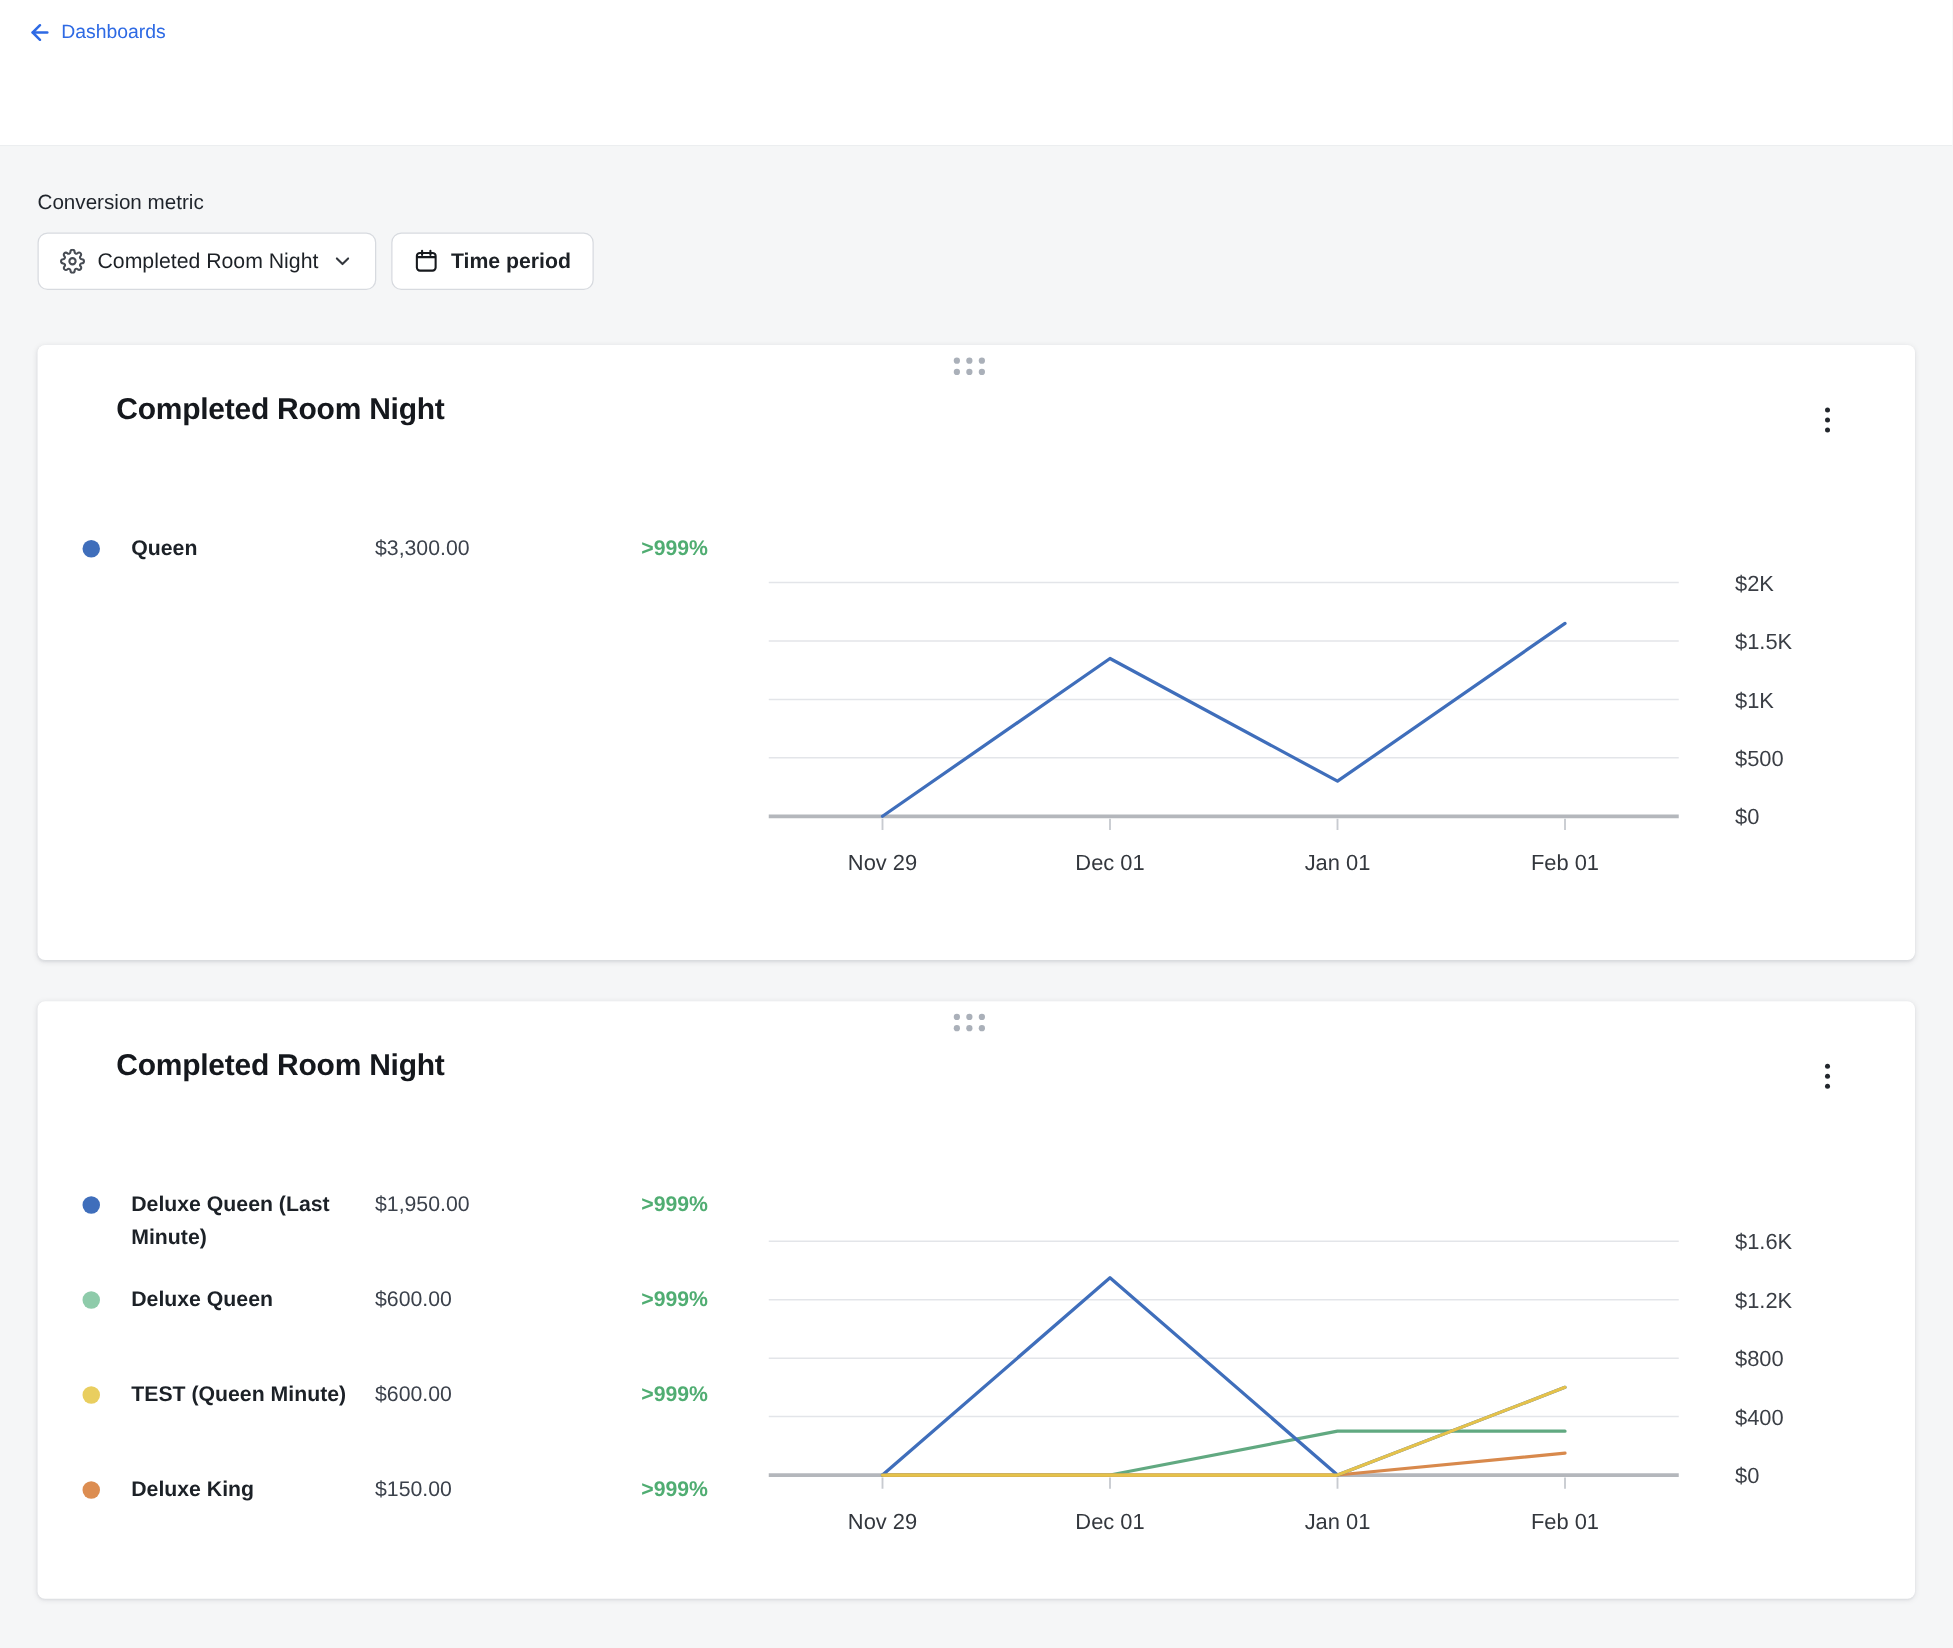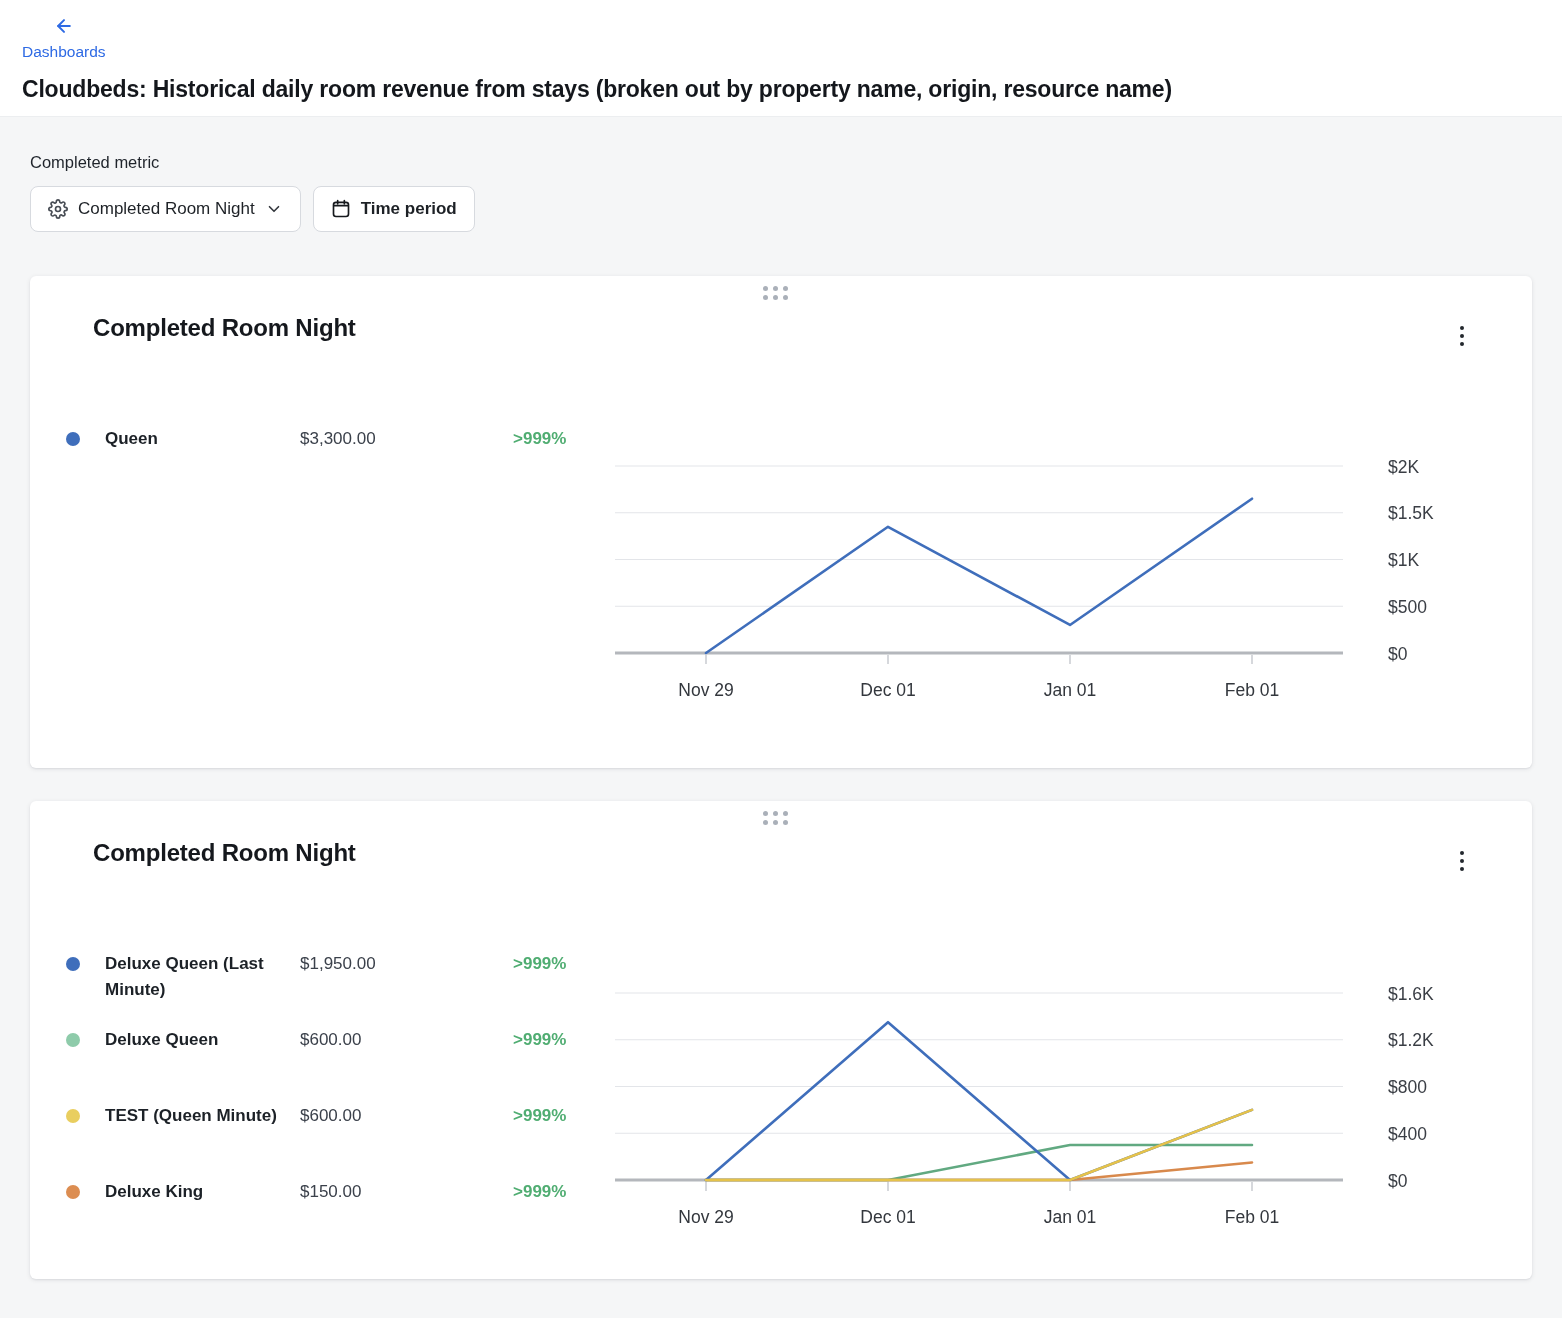--- a/index.html
+++ b/index.html
@@ -4,21 +4,21 @@
 <style>
   * { margin:0; padding:0; box-sizing:border-box; }
   html,body { width:1562px; height:1318px; overflow:hidden;
     font-family:"Liberation Sans", sans-serif; background:#f5f6f7; }
   .page { width:1562px; height:1318px; }
 
   
   .header { background:#ffffff; height:117px; padding:16px 22px 0 22px;
     border-bottom:1px solid #eceef0; }
   .back-link { display:inline-flex; align-items:center; gap:7px; color:#2e6ae4;
-    font-size:15.5px; font-weight:500; text-decoration:none; cursor:pointer;flex-direction:column; }
+    font-size:15.5px; font-weight:500; text-decoration:none; cursor:pointer; }
   .back-link svg { display:block; }
   .page-title { margin-top:15px; font-size:23px; font-weight:700; color:#14171c;
     letter-spacing:-0.2px; }
 
   
   .filters { padding:36px 30px 0 30px; }
   .filters-label { font-size:16.5px; font-weight:500; color:#1f242b; }
   .filters-row { display:flex; align-items:flex-start; margin-top:14px; gap:12px; }
   .btn { display:inline-flex; align-items:center; gap:10px; height:46px;
     padding:0 17px; background:#fff; border:1px solid #d7dadf; border-radius:8px;
@@ -69,25 +69,24 @@
   <div class="header">
     <a class="back-link">
       <span>
         <svg width="20" height="20" viewBox="0 0 24 24" fill="none" stroke="#2e6ae4" stroke-width="2.4" stroke-linecap="round" stroke-linejoin="round">
           <line x1="19" y1="12" x2="5" y2="12"></line>
           <polyline points="12 19 5 12 12 5"></polyline>
         </svg>
       </span>
       <span>Dashboards</span>
     </a>
-    <h1 class="page-title">Cloudbeds: Historical daily room revenue from stays (broken out by property name, origin, resource name)</h1>
   </div>
 
   <div class="filters">
-    <div class="filters-label">Completed metric</div>
+    <div class="filters-label">Conversion metric</div>
     <div class="filters-row">
       <button class="btn">
         <span>
           <svg width="20" height="20" viewBox="0 0 24 24" fill="none" stroke="#474c54" stroke-width="2" stroke-linecap="round" stroke-linejoin="round">
             <circle cx="12" cy="12" r="3"></circle>
             <path d="M19.4 15a1.65 1.65 0 0 0 .33 1.82l.06.06a2 2 0 0 1 0 2.83 2 2 0 0 1-2.83 0l-.06-.06a1.65 1.65 0 0 0-1.82-.33 1.65 1.65 0 0 0-1 1.51V21a2 2 0 0 1-2 2 2 2 0 0 1-2-2v-.09A1.65 1.65 0 0 0 9 19.4a1.65 1.65 0 0 0-1.82.33l-.06.06a2 2 0 0 1-2.83 0 2 2 0 0 1 0-2.83l.06-.06a1.65 1.65 0 0 0 .33-1.82 1.65 1.65 0 0 0-1.51-1H3a2 2 0 0 1-2-2 2 2 0 0 1 2-2h.09A1.65 1.65 0 0 0 4.6 9a1.65 1.65 0 0 0-.33-1.82l-.06-.06a2 2 0 0 1 0-2.83 2 2 0 0 1 2.83 0l.06.06a1.65 1.65 0 0 0 1.82.33H9a1.65 1.65 0 0 0 1-1.51V3a2 2 0 0 1 2-2 2 2 0 0 1 2 2v.09a1.65 1.65 0 0 0 1 1.51 1.65 1.65 0 0 0 1.82-.33l.06-.06a2 2 0 0 1 2.83 0 2 2 0 0 1 0 2.83l-.06.06a1.65 1.65 0 0 0-.33 1.82V9a1.65 1.65 0 0 0 1.51 1H21a2 2 0 0 1 2 2 2 2 0 0 1-2 2h-.09a1.65 1.65 0 0 0-1.51 1z"></path>
           </svg>
         </span>
         <span class="btn-label">Completed Room Night</span>
         <span>

